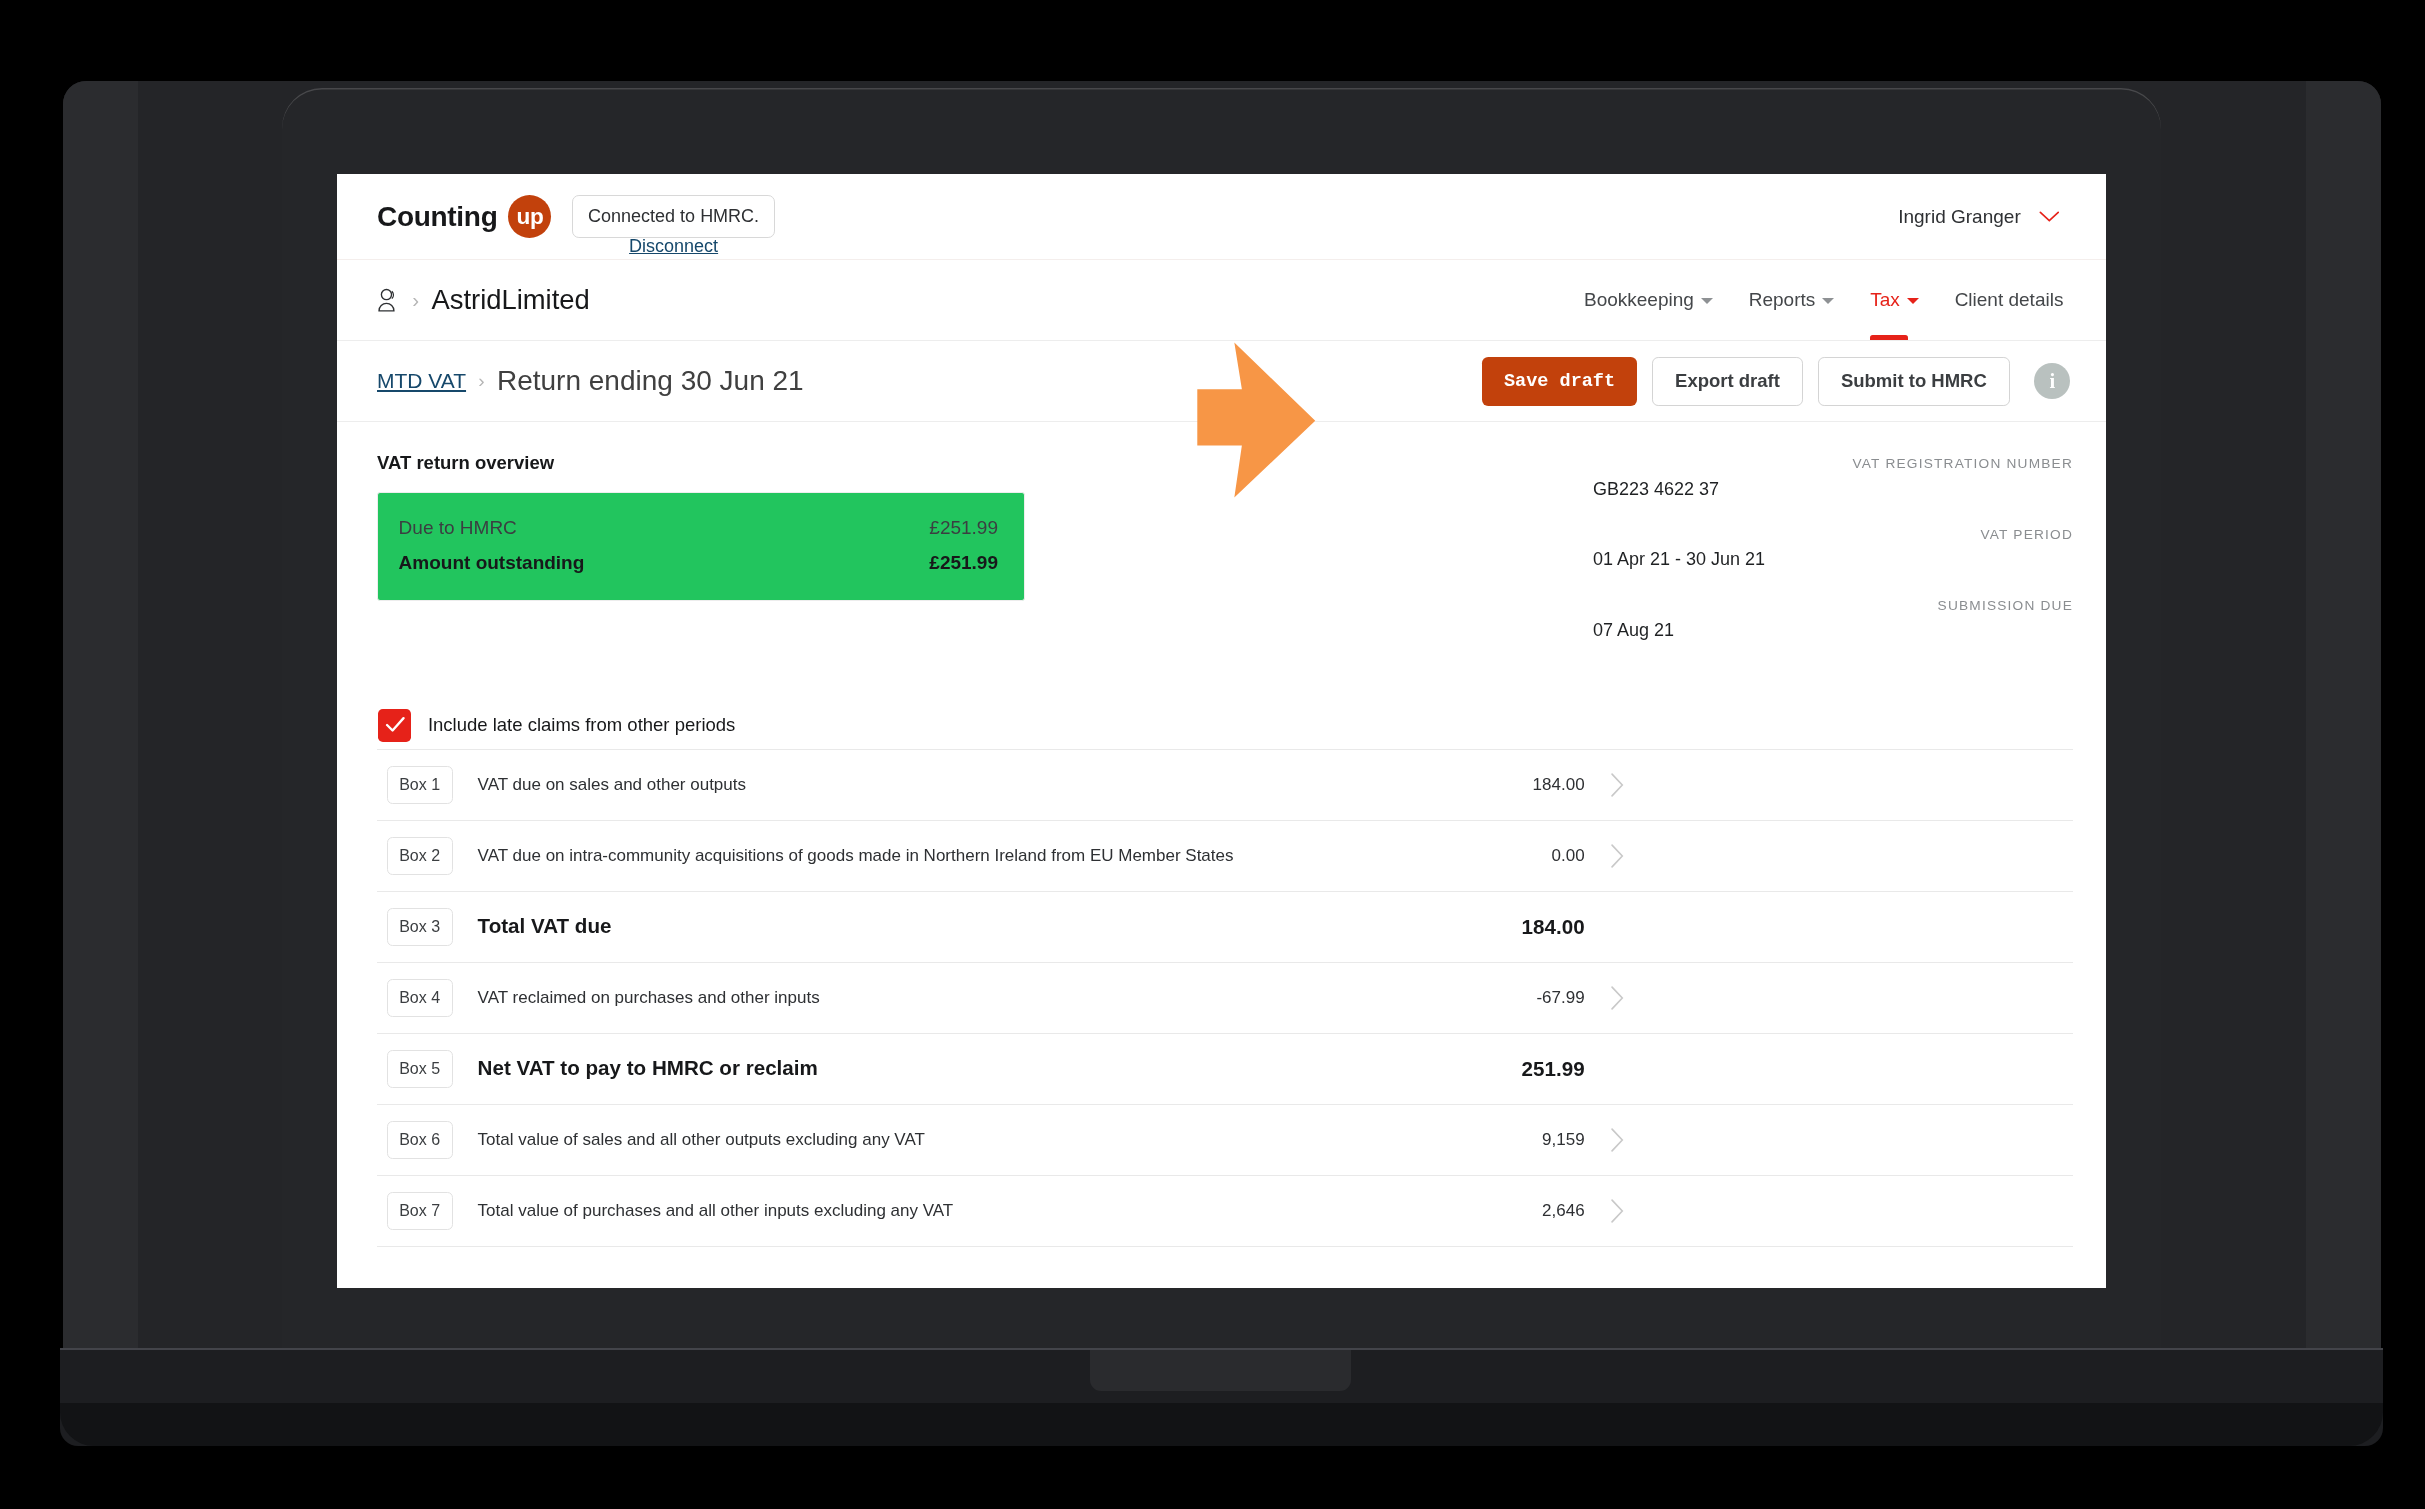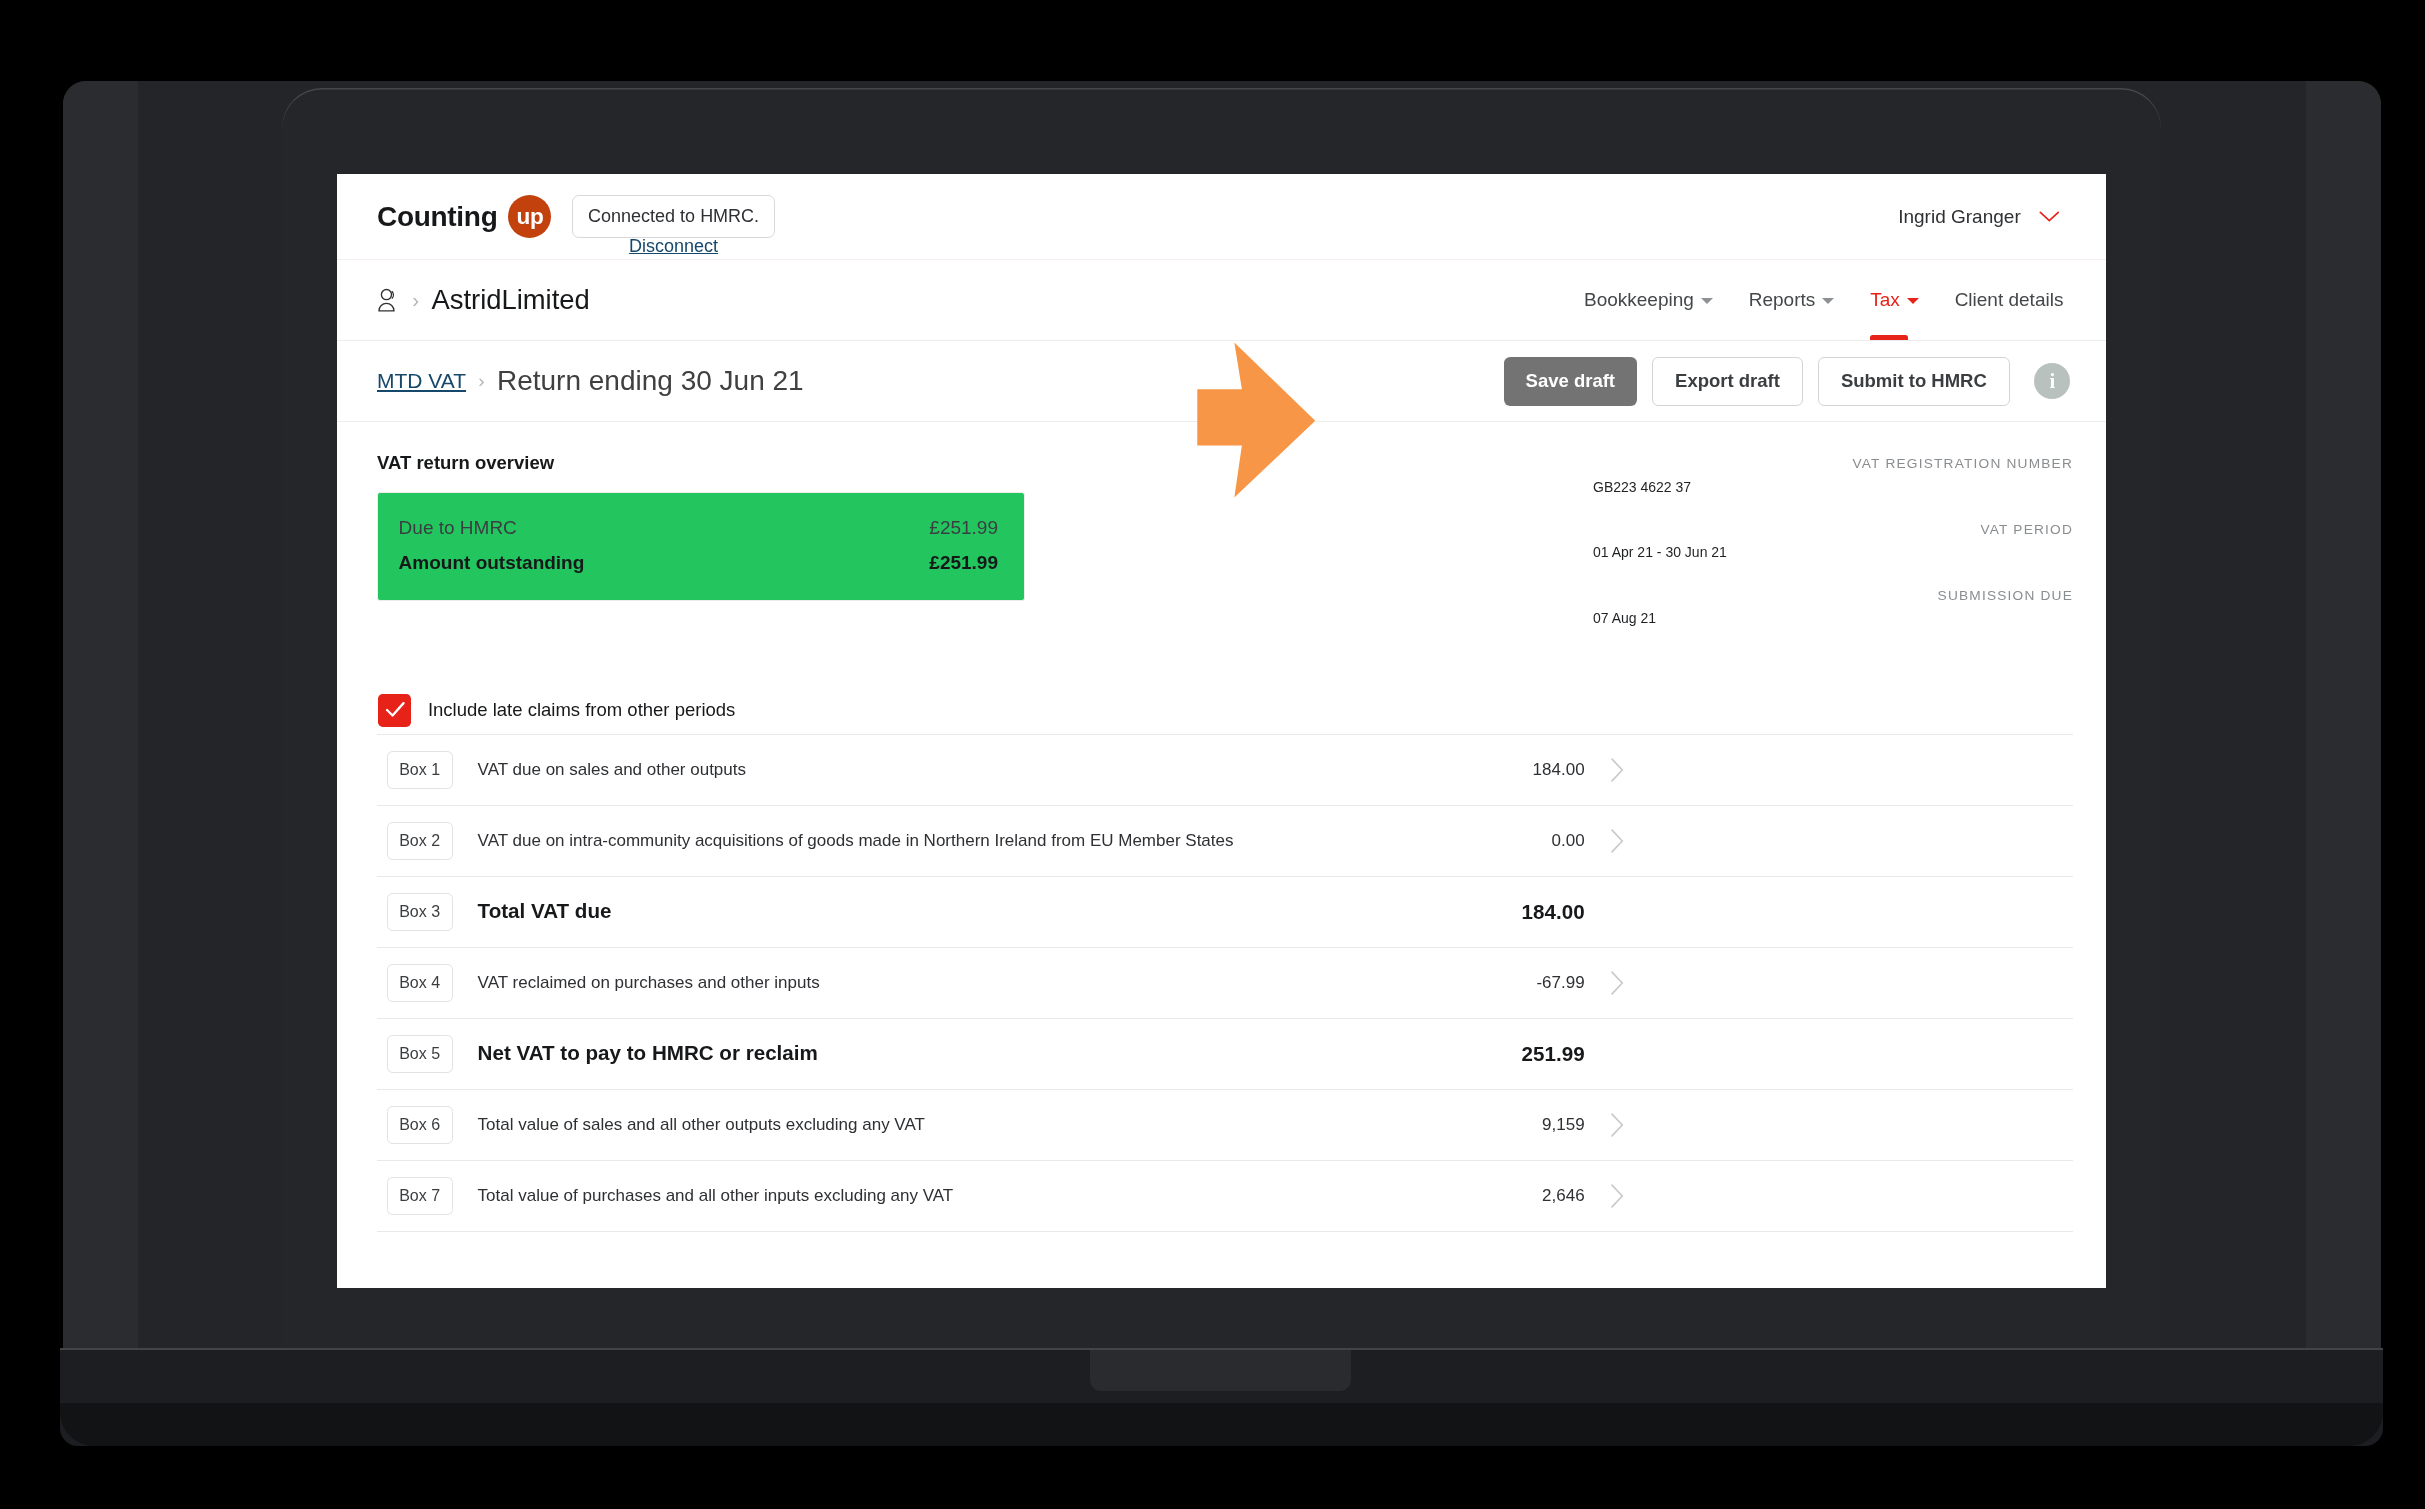--- a/index.html
+++ b/index.html
@@ -201,21 +201,21 @@
     display:flex; align-items:center; gap:15px;
     padding-right:8.2px;
   }
   .btn {
     height:49px;
     display:flex; align-items:center; justify-content:center;
     padding:0 22px;
     border-radius:6.2px;
     font-size:18.5px; font-weight:bold;
   }
-  .btn-primary { background:#737373; color:#fff; }
+  .btn-primary { background:#c2410c; color:#fff;font-family:Liberation Mono, monospace; }
   .btn-ghost { background:#fff; color:#3b3e41; border:0.7px solid #d4d4d4; }
   .info-icon {
     width:36px; height:36px;
     border-radius:50%;
     background:#b9c1bf;
     color:#fff;
     display:flex; align-items:center; justify-content:center;
     font-size:20.6px; font-weight:bold;
     font-family:"Liberation Serif", serif;
     margin-left:9.6px;
@@ -255,21 +255,21 @@
   .ov-row.bold { font-weight:bold; color:#17181a; }
 
   .meta-block { margin-bottom:27.4px; }
   .meta-label {
     font-size:13.7px; color:#8a8d90;
     letter-spacing:1.2px;
     text-transform:uppercase;
     margin-bottom:7.5px;
     text-align:right;
   }
-  .meta-value { font-size:14px; color:#1f2123; }
+  .meta-value { font-size:18px; color:#1f2123; }
 
   
   .checkrow {
     display:flex; align-items:center; gap:16.5px;
     margin-top:40px; margin-bottom:7px;
     padding-left:1.4px;
   }
   .checkbox {
     width:33px; height:33px;
     background:#e62219;

